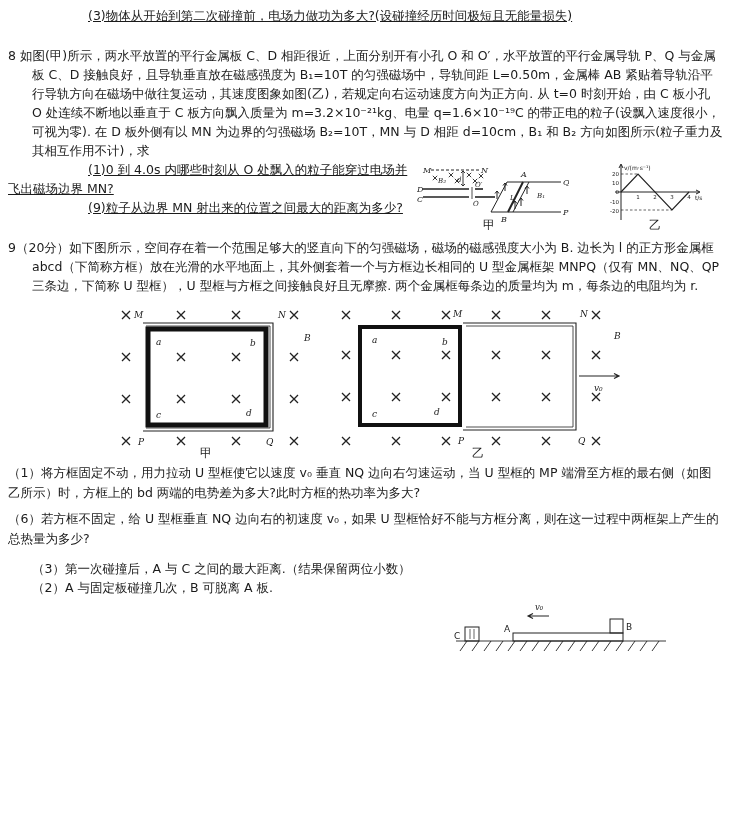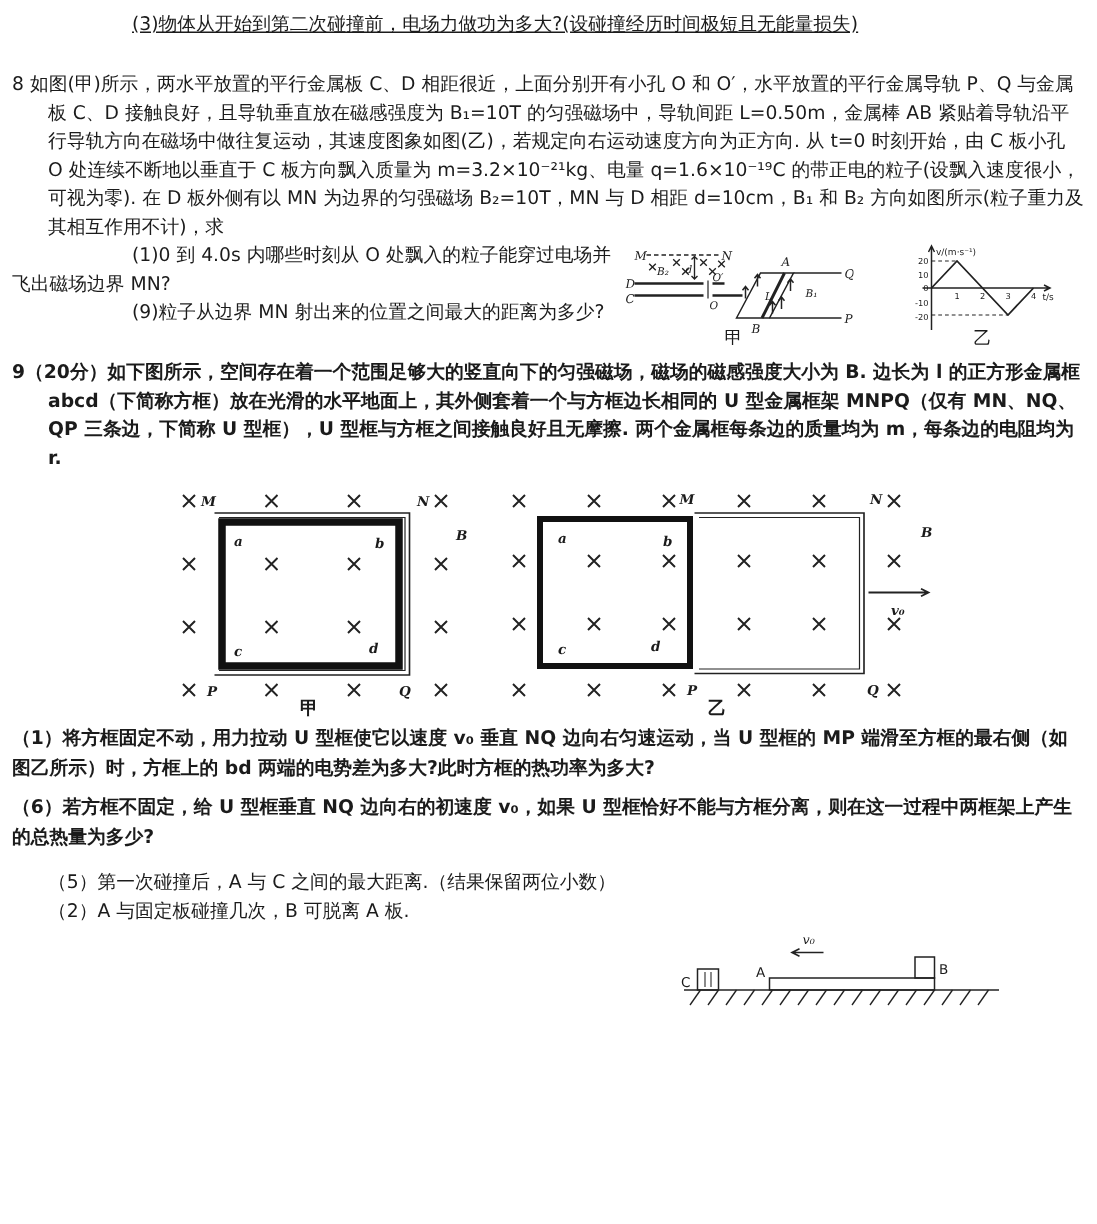--- a/index.html
+++ b/index.html
@@ -8,31 +8,31 @@
     background:#ffffff;
     color:#1b1b1b;
     font-family:"DejaVu Sans","Liberation Sans",sans-serif;
     font-size:12.5px;
     line-height:19px;
     overflow:hidden;
   }
   .sheet{padding:6px 8px 0 8px;}
   p{margin:0;}
   .hang{padding-left:24px;text-indent:-24px;}
-  .indent{text-indent:80px;}
+  .indent{text-indent:80px;text-decoration:underline;}
   .intro{padding-left:80px;text-decoration:underline;}
   section{display:block;}
   .p8{margin-top:21px;}
   .p8-figs{
     float:right;width:306px;
     display:flex;gap:36px;align-items:flex-start;
     margin:2px 0 0 6px;
   }
   figure{margin:0;padding:0;}
-  .p9{margin-top:8px;font-weight:bold;}
+  .p9{margin-top:8px;}
   .p9-figs{display:flex;gap:5px;padding-left:90px;margin:6px 0 4px 0;}
   .q9{}
   .q9 p{line-height:20px;margin:0 0 6px 0;}
   .p10{margin-top:10px;}
   .p10 .part{padding-left:24px;}
   .p10-fig{display:flex;justify-content:flex-end;padding-right:52px;margin-top:2px;}
   svg{display:block;}
   svg text{fill:#1b1b1b;font-family:"DejaVu Sans","Liberation Sans",sans-serif;}
   svg text.it{font-style:italic;font-family:"DejaVu Serif","Liberation Serif",serif;}
   svg text.cap{font-size:12px;}
@@ -250,21 +250,21 @@
       </figure>
     </div>
 
     <div class="q9">
       <p>（1）将方框固定不动，用力拉动 U 型框使它以速度 v₀ 垂直 NQ 边向右匀速运动，当 U 型框的 MP 端滑至方框的最右侧（如图乙所示）时，方框上的 bd 两端的电势差为多大?此时方框的热功率为多大?</p>
       <p>（6）若方框不固定，给 U 型框垂直 NQ 边向右的初速度 v₀，如果 U 型框恰好不能与方框分离，则在这一过程中两框架上产生的总热量为多少?</p>
     </div>
   </section>
 
   <section class="p10">
-    <p class="part">（5）第一次碰撞后，A 与 C 之间的最大距离.（结果保留两位小数）</p>
+    <p class="part">（3）第一次碰撞后，A 与 C 之间的最大距离.（结果保留两位小数）</p>
     <p class="part">（2）A 与固定板碰撞几次，B 可脱离 A 板.</p>
 
     <div class="p10-fig">
       <svg width="220" height="58" viewBox="0 0 220 58">
         <g stroke="#222" stroke-width="0.9">
           <line x1="5" y1="42" x2="215" y2="42"></line>
           <line x1="16" y1="42" x2="9" y2="52"></line>
             <line x1="28" y1="42" x2="21" y2="52"></line>
           <line x1="40" y1="42" x2="33" y2="52"></line>
             <line x1="52" y1="42" x2="45" y2="52"></line>

